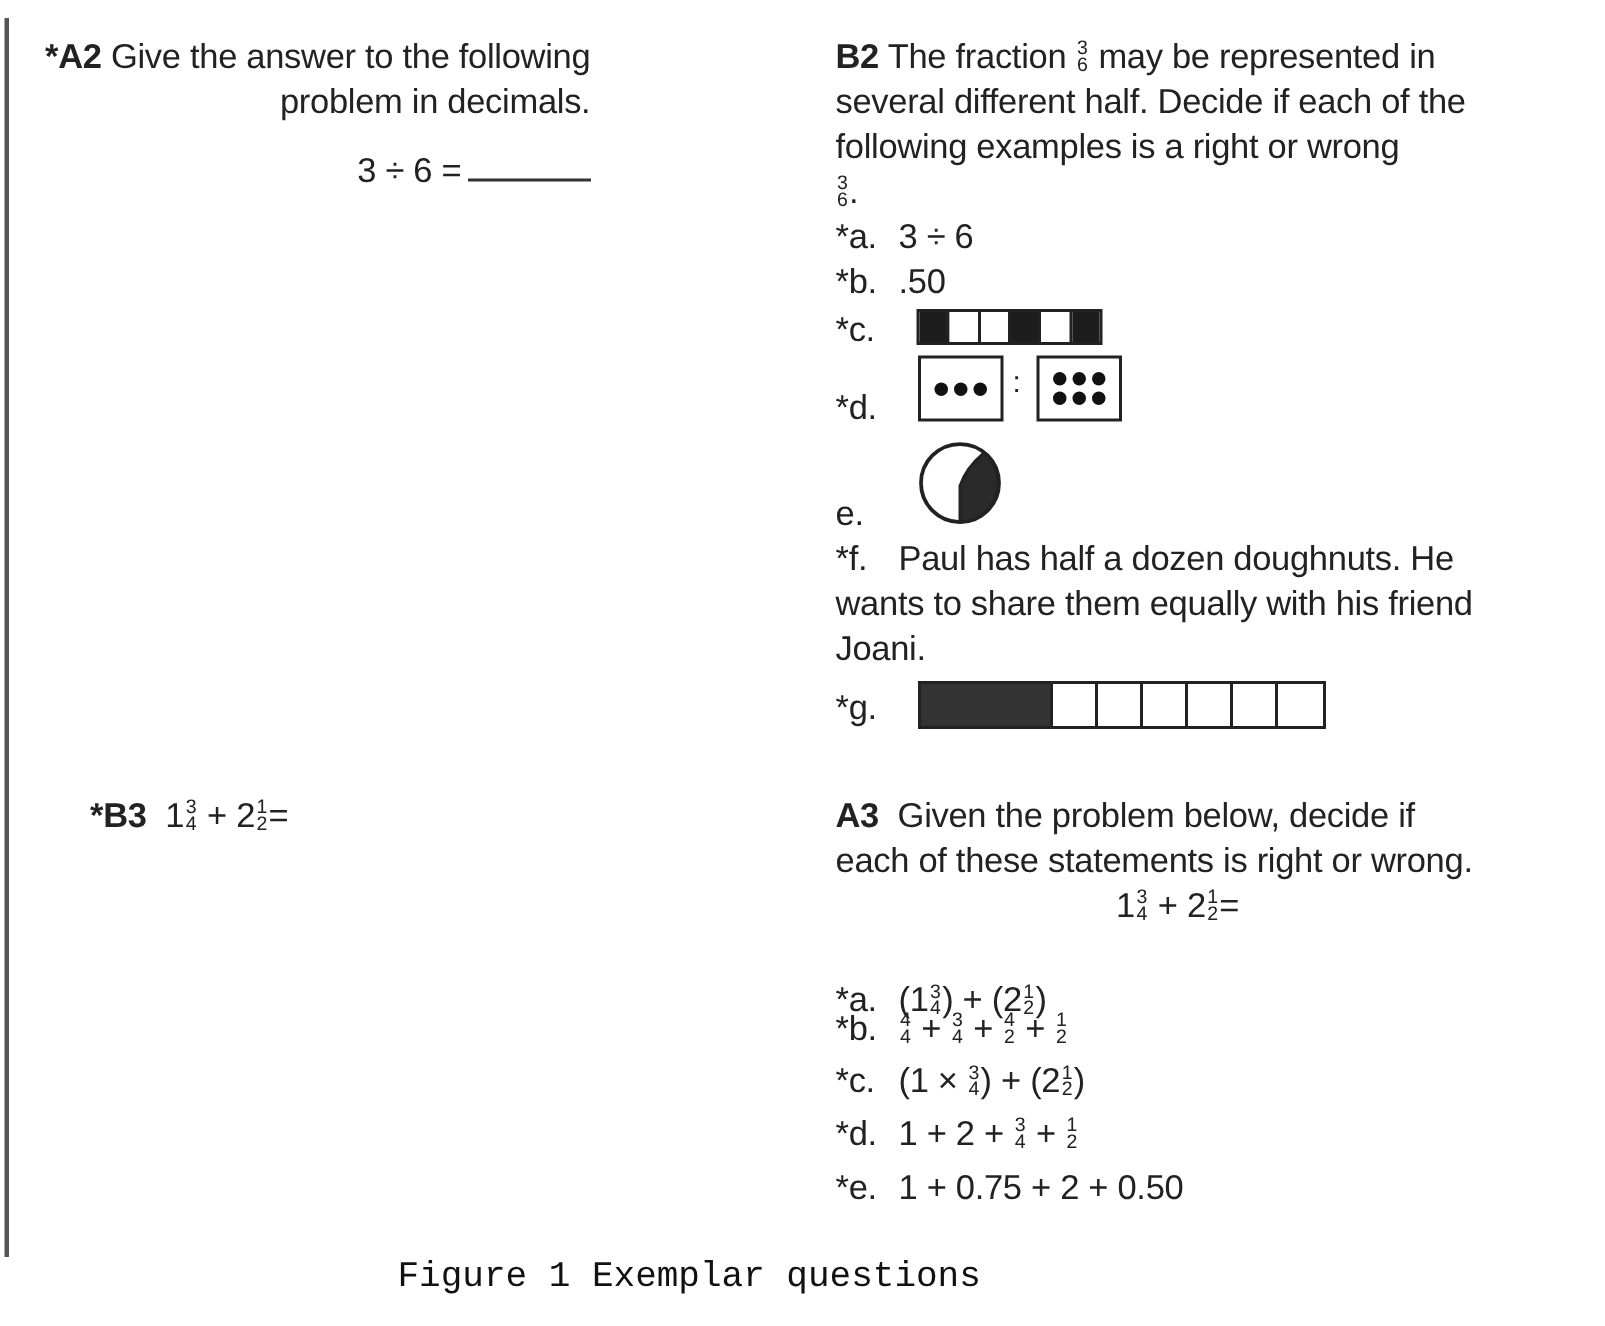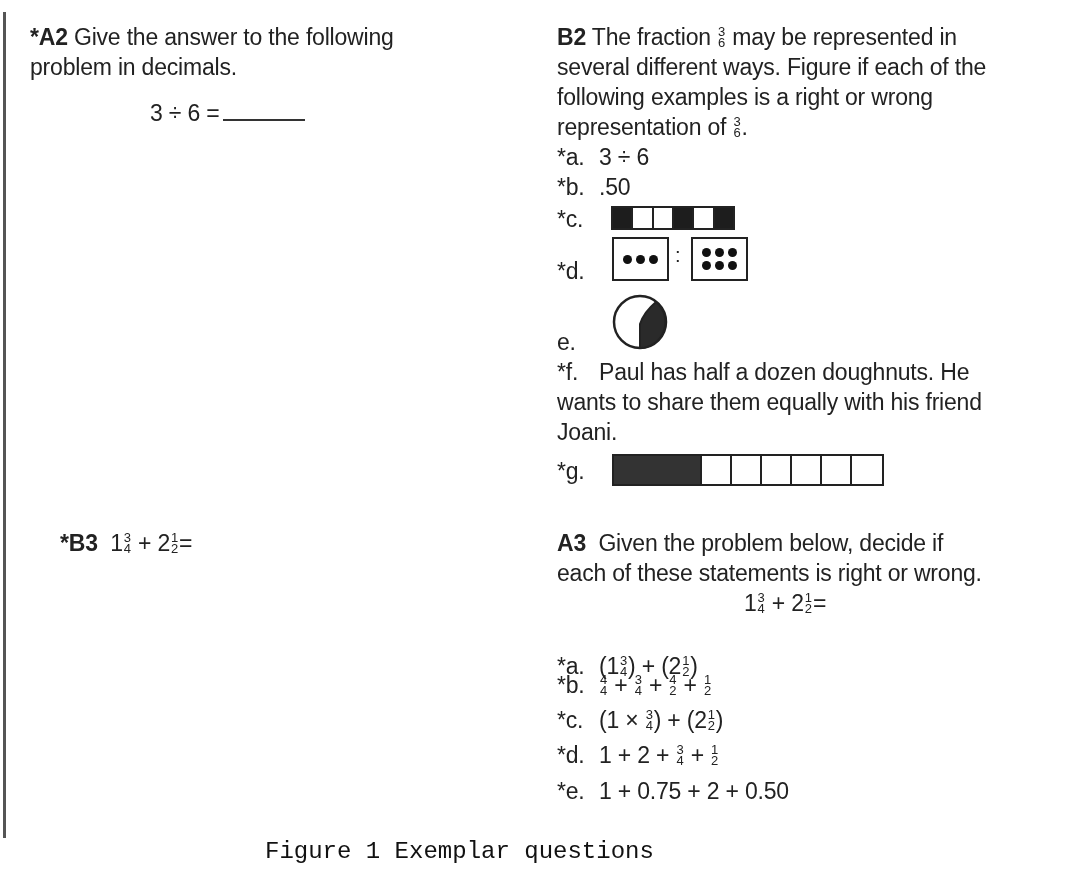--- a/index.html
+++ b/index.html
@@ -20,39 +20,38 @@
   .bar .cell:last-child { border-right: none; }
   .bar .cell.dark { background: #1d1d1d; }
   .dotbox { border: 2px solid #222; display: flex; flex-wrap: wrap; align-content: center; justify-content: center; gap: 4px; padding: 4px; box-sizing: border-box; }
   .dot { width: 9px; height: 9px; border-radius: 50%; background: #111; }
 </style>
 </head>
 <body>
 
 <div class="vline"></div>
 
-<div class="abs txt" style="left:30px; top:22px;">
+<div class="abs txt" style="left:30px; top:22px;text-align:right;">
   <div><span class="b">*A2</span> <span>Give the answer to the following</span></div>
   <div>problem in decimals.</div>
   <div style="padding-left:120px; margin-top:16px;">
     <span>3 ÷ 6 =</span><span class="blank"></span>
   </div>
 </div>
 
 <div class="abs txt" style="left:557px; top:22px;">
   <div>
     <span class="b">B2</span>
     <span>The fraction</span>
     <span class="frac"><span>3</span><span>6</span></span>
     <span>may be represented in</span>
   </div>
-  <div>several different ways. Figure if each of the</div>
+  <div>several different half. Decide if each of the</div>
   <div>following examples is a right or wrong</div>
   <div>
-    <span>representation of</span>
     <span class="frac"><span>3</span><span>6</span></span><span>.</span>
   </div>
 </div>
 
 <div class="abs txt" style="left:557px; top:142px;">
   <span class="lbl">*a.</span><span>3 ÷ 6</span>
 </div>
 <div class="abs txt" style="left:557px; top:172px;">
   <span class="lbl">*b.</span><span>.50</span>
 </div>

